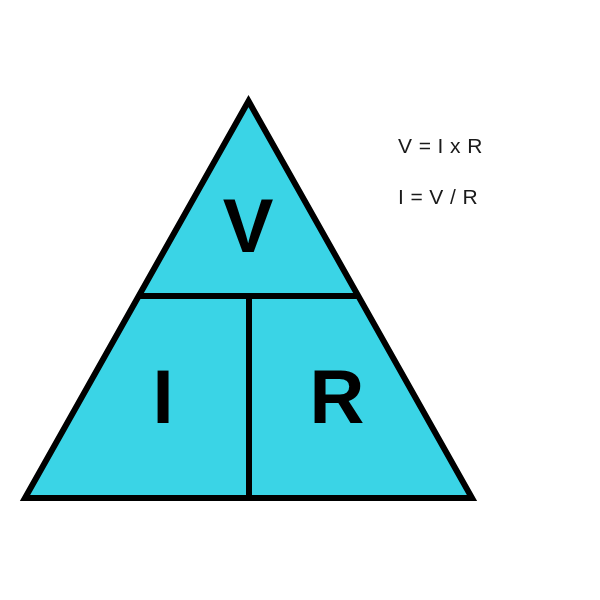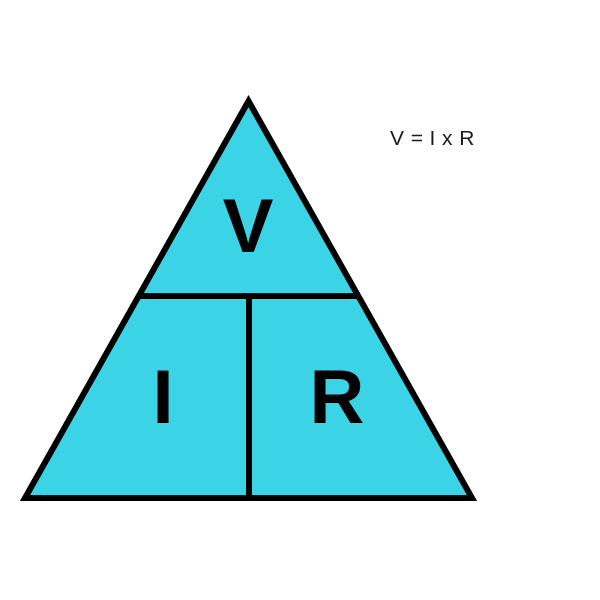--- a/index.html
+++ b/index.html
@@ -38,21 +38,21 @@
     fill: #000000;
     text-anchor: middle;
     dominant-baseline: middle;
   }
 
   .formula-list {
     position: absolute;
     left: 390px;
     top: 112px;
     width: 200px;
-    margin: 0;
+    margin: 8px;
     padding: 0;
     list-style: none;
   }
 
   .formula-line {
     font-family: "Liberation Sans", sans-serif;
     font-size: 21px;
     font-weight: normal;
     color: #1a1a1a;
     line-height: 51px;
@@ -74,15 +74,16 @@
 
     <line x1="249" y1="296" x2="249" y2="498" stroke="#000000" stroke-width="6" stroke-linecap="butt"></line>
 
     <text class="cell-label" x="248" y="232">V</text>
     <text class="cell-label" x="163" y="403">I</text>
     <text class="cell-label" x="337" y="403">R</text>
   </svg>
 
   <ul class="formula-list">
     <li class="formula-line">V = I x R</li>
+    <li class="formula-line">I = V / R</li>
   </ul>
 
 </div>
 
 </body></html>

